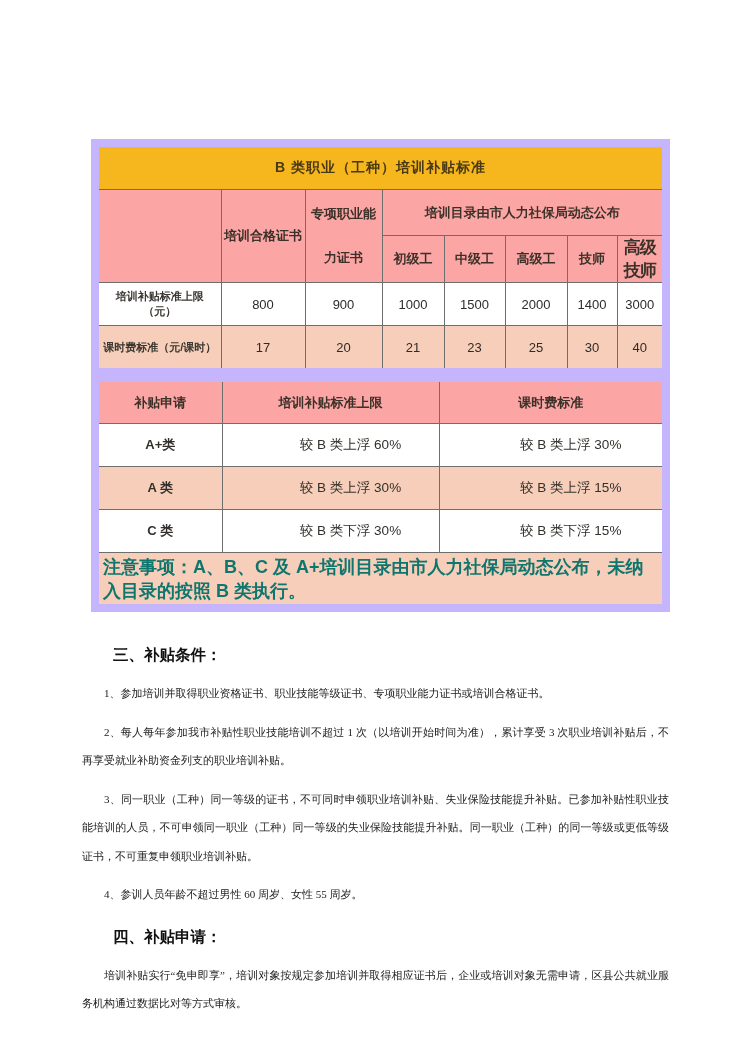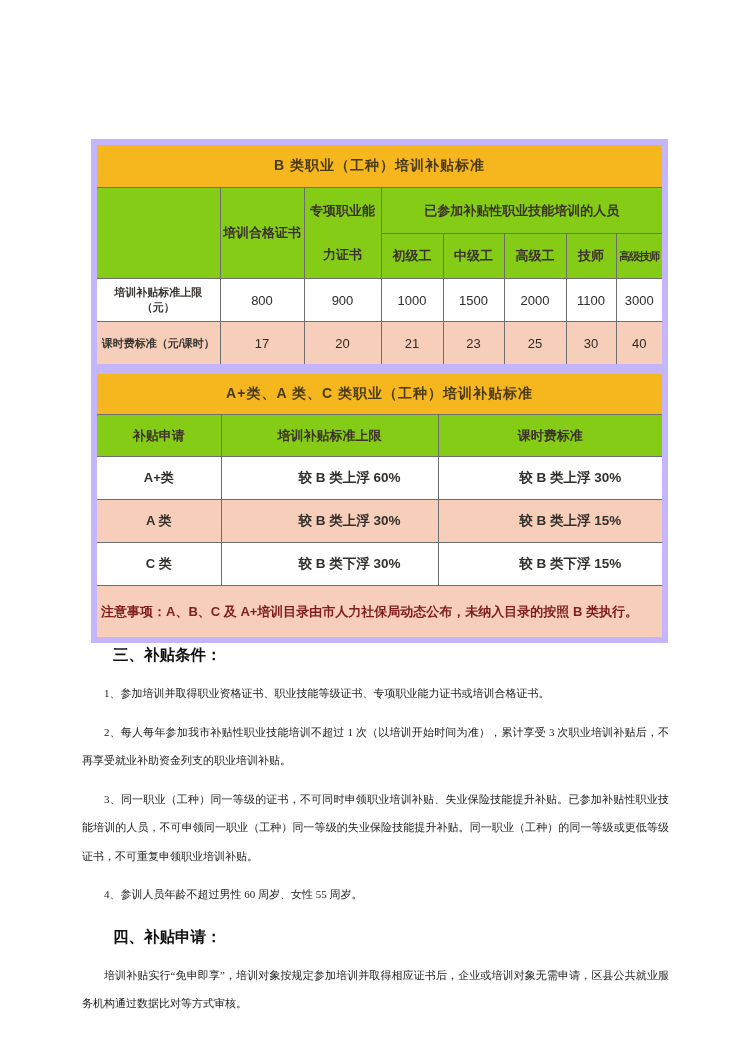--- a/index.html
+++ b/index.html
@@ -17,66 +17,66 @@
   
   .table-stack{
     position:absolute;
     left:91px;top:139px;
     width:571px;
   }
   table.tbl{
     width:571px;
     border-collapse:collapse;
     table-layout:fixed;
-    border:6px solid #c4b5fd;
+    border:8px solid #c4b5fd;
   }
   table.t2{margin-top:-2px;}
   .tbl td{
     border:1px solid #6e6e6e;
     text-align:center;
     vertical-align:middle;
     padding:0 2px;
     color:#33302c;
     overflow:hidden;
   }
   td.title-cell{
     background:#F6B61E;
     font-weight:bold;
     font-size:14px;
     color:#4a3a14;
     letter-spacing:1px;
   }
   .t1 td.title-cell{height:42px;}
   .t2 td.title-cell{height:40px;}
   td.hdr{
-    background:#84cc16;
+    background:#fca5a5;
     font-weight:bold;
     font-size:13px;
     color:#3c3128;
   }
   .t1 tr.hdr-top td{height:45px;}
   .t1 tr.hdr-sub td{height:44px;}
-  .t1 tr.hdr-sub td.lvl-last{font-size:11px;letter-spacing:-1px;padding:0;}
+  .t1 tr.hdr-sub td.lvl-last{font-size:17px;letter-spacing:-1px;padding:0;}
   td.split-lines span{display:block;line-height:44px;}
   tr.row-white td{background:#ffffff;height:42px;}
   tr.row-pink td{background:#F6CEB9;height:42px;}
   .t1 td.row-label{font-weight:bold;font-size:11px;color:#3a3631;}
   .t1 td.num{font-size:13px;font-weight:normal;color:#2e2b28;text-align:center;}
   .t2 tr.hdr-row td{height:41px;}
   .t2 td.cert-type{font-weight:bold;font-size:13px;}
-  .t2 td.val{font-weight:bold;font-size:13.5px;padding-left:42px;}
+  .t2 td.val{font-weight:normal;font-size:13.5px;padding-left:42px;}
   .t2 tr.data-row td{height:42px;}
   td.notes-cell{
     background:#F6CEB9;
     height:51px;
     text-align:left;
     font-weight:bold;
-    font-size:13px;
+    font-size:18px;
     padding:0 4px;
-    color:#7f1d1d;
+    color:#0f766e;
   }
   
   .content{
     position:absolute;
     left:82px;top:644px;
     width:587px;
     color:#222222;
   }
   .content h3{
     font-family:"Liberation Sans",sans-serif;
@@ -119,37 +119,37 @@
         <tr>
           <td colspan="8" class="title-cell">B 类职业（工种）培训补贴标准</td>
         </tr>
         <tr class="hdr-top">
           <td rowspan="2" class="hdr"></td>
           <td rowspan="2" class="hdr">培训合格证书</td>
           <td rowspan="2" class="hdr split-lines">
             <span>专项职业能</span>
             <span>力证书</span>
           </td>
-          <td colspan="5" class="hdr">已参加补贴性职业技能培训的人员</td>
+          <td colspan="5" class="hdr">培训目录由市人力社保局动态公布</td>
         </tr>
         <tr class="hdr-sub">
           <td class="hdr">初级工</td>
           <td class="hdr">中级工</td>
           <td class="hdr">高级工</td>
           <td class="hdr">技师</td>
           <td class="hdr lvl-last">高级技师</td>
         </tr>
         <tr class="row-white">
           <td class="row-label">培训补贴标准上限（元）</td>
           <td class="num">800</td>
           <td class="num">900</td>
           <td class="num">1000</td>
           <td class="num">1500</td>
           <td class="num">2000</td>
-          <td class="num">1100</td>
+          <td class="num">1400</td>
           <td class="num">3000</td>
         </tr>
         <tr class="row-pink">
           <td class="row-label">课时费标准（元/课时）</td>
           <td class="num">17</td>
           <td class="num">20</td>
           <td class="num">21</td>
           <td class="num">23</td>
           <td class="num">25</td>
           <td class="num">30</td>
@@ -158,23 +158,20 @@
       </tbody>
     </table>
 
     <table class="tbl t2">
       <colgroup>
         <col style="width:127px">
           <col style="width:217px">
           <col style="width:227px">
       </colgroup>
       <tbody>
-        <tr>
-          <td colspan="3" class="title-cell">A+类、A 类、C 类职业（工种）培训补贴标准</td>
-        </tr>
         <tr class="hdr-row">
           <td class="hdr">补贴申请</td>
           <td class="hdr">培训补贴标准上限</td>
           <td class="hdr">课时费标准</td>
         </tr>
         <tr class="row-white data-row">
           <td class="cert-type">A+类</td>
           <td class="val">较 B 类上浮 60%</td>
           <td class="val">较 B 类上浮 30%</td>
         </tr>

